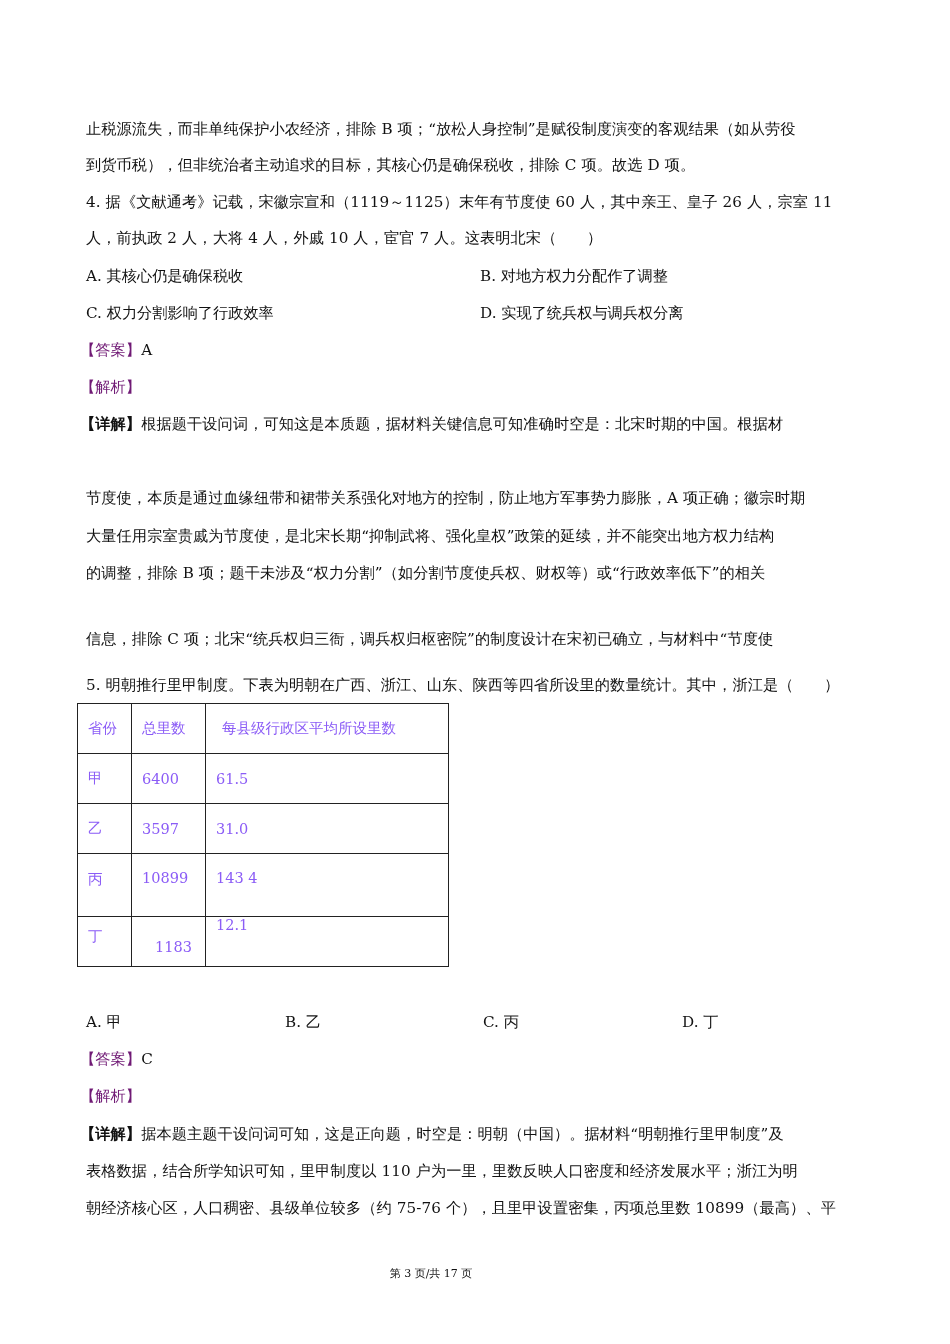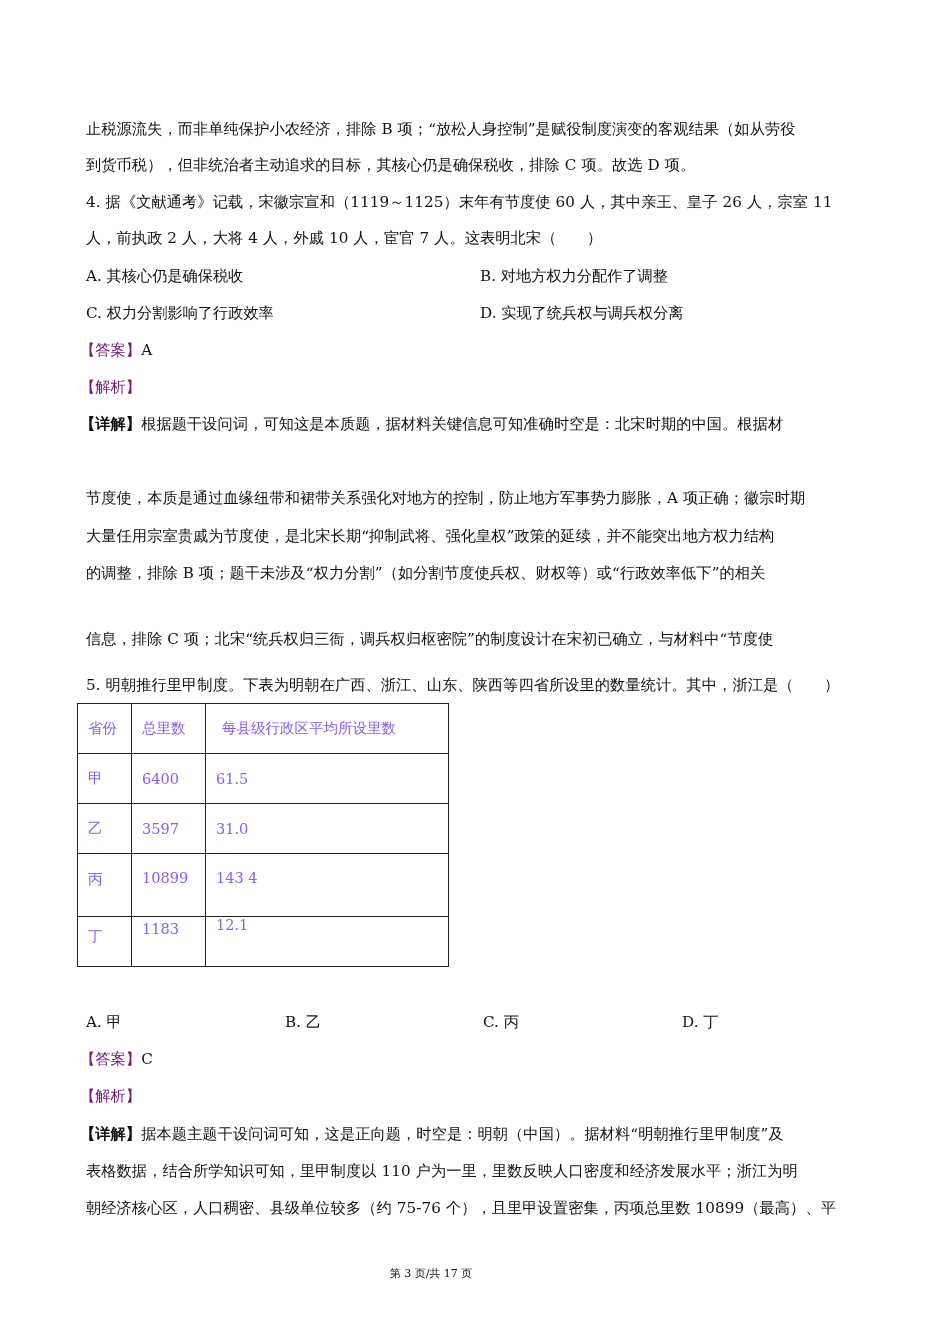--- a/index.html
+++ b/index.html
@@ -69,21 +69,21 @@
       <td>3597</td>
       <td>31.0</td>
     </tr>
     <tr style="height:63px;">
       <td style="vertical-align:top; padding-top:16px;">丙</td>
       <td style="vertical-align:top; padding-top:16px;">10899</td>
       <td style="vertical-align:top; padding-top:16px;">143 4</td>
     </tr>
     <tr style="height:50px;">
       <td style="vertical-align:top; padding-top:10px;">丁</td>
-      <td style="vertical-align:top; padding-top:4px;">1183</td>
+      <td style="vertical-align:top; padding-top:22px;text-align:center;">1183</td>
       <td style="vertical-align:top; ">12.1</td>
     </tr>
   </tbody>
     </table>
 
   <div class="opt" style="left:86px; top:1012px;">A. 甲</div>
   <div class="opt" style="left:285px; top:1012px;">B. 乙</div>
   <div class="opt" style="left:483px; top:1012px;">C. 丙</div>
   <div class="opt" style="left:682px; top:1012px;">D. 丁</div>
 

